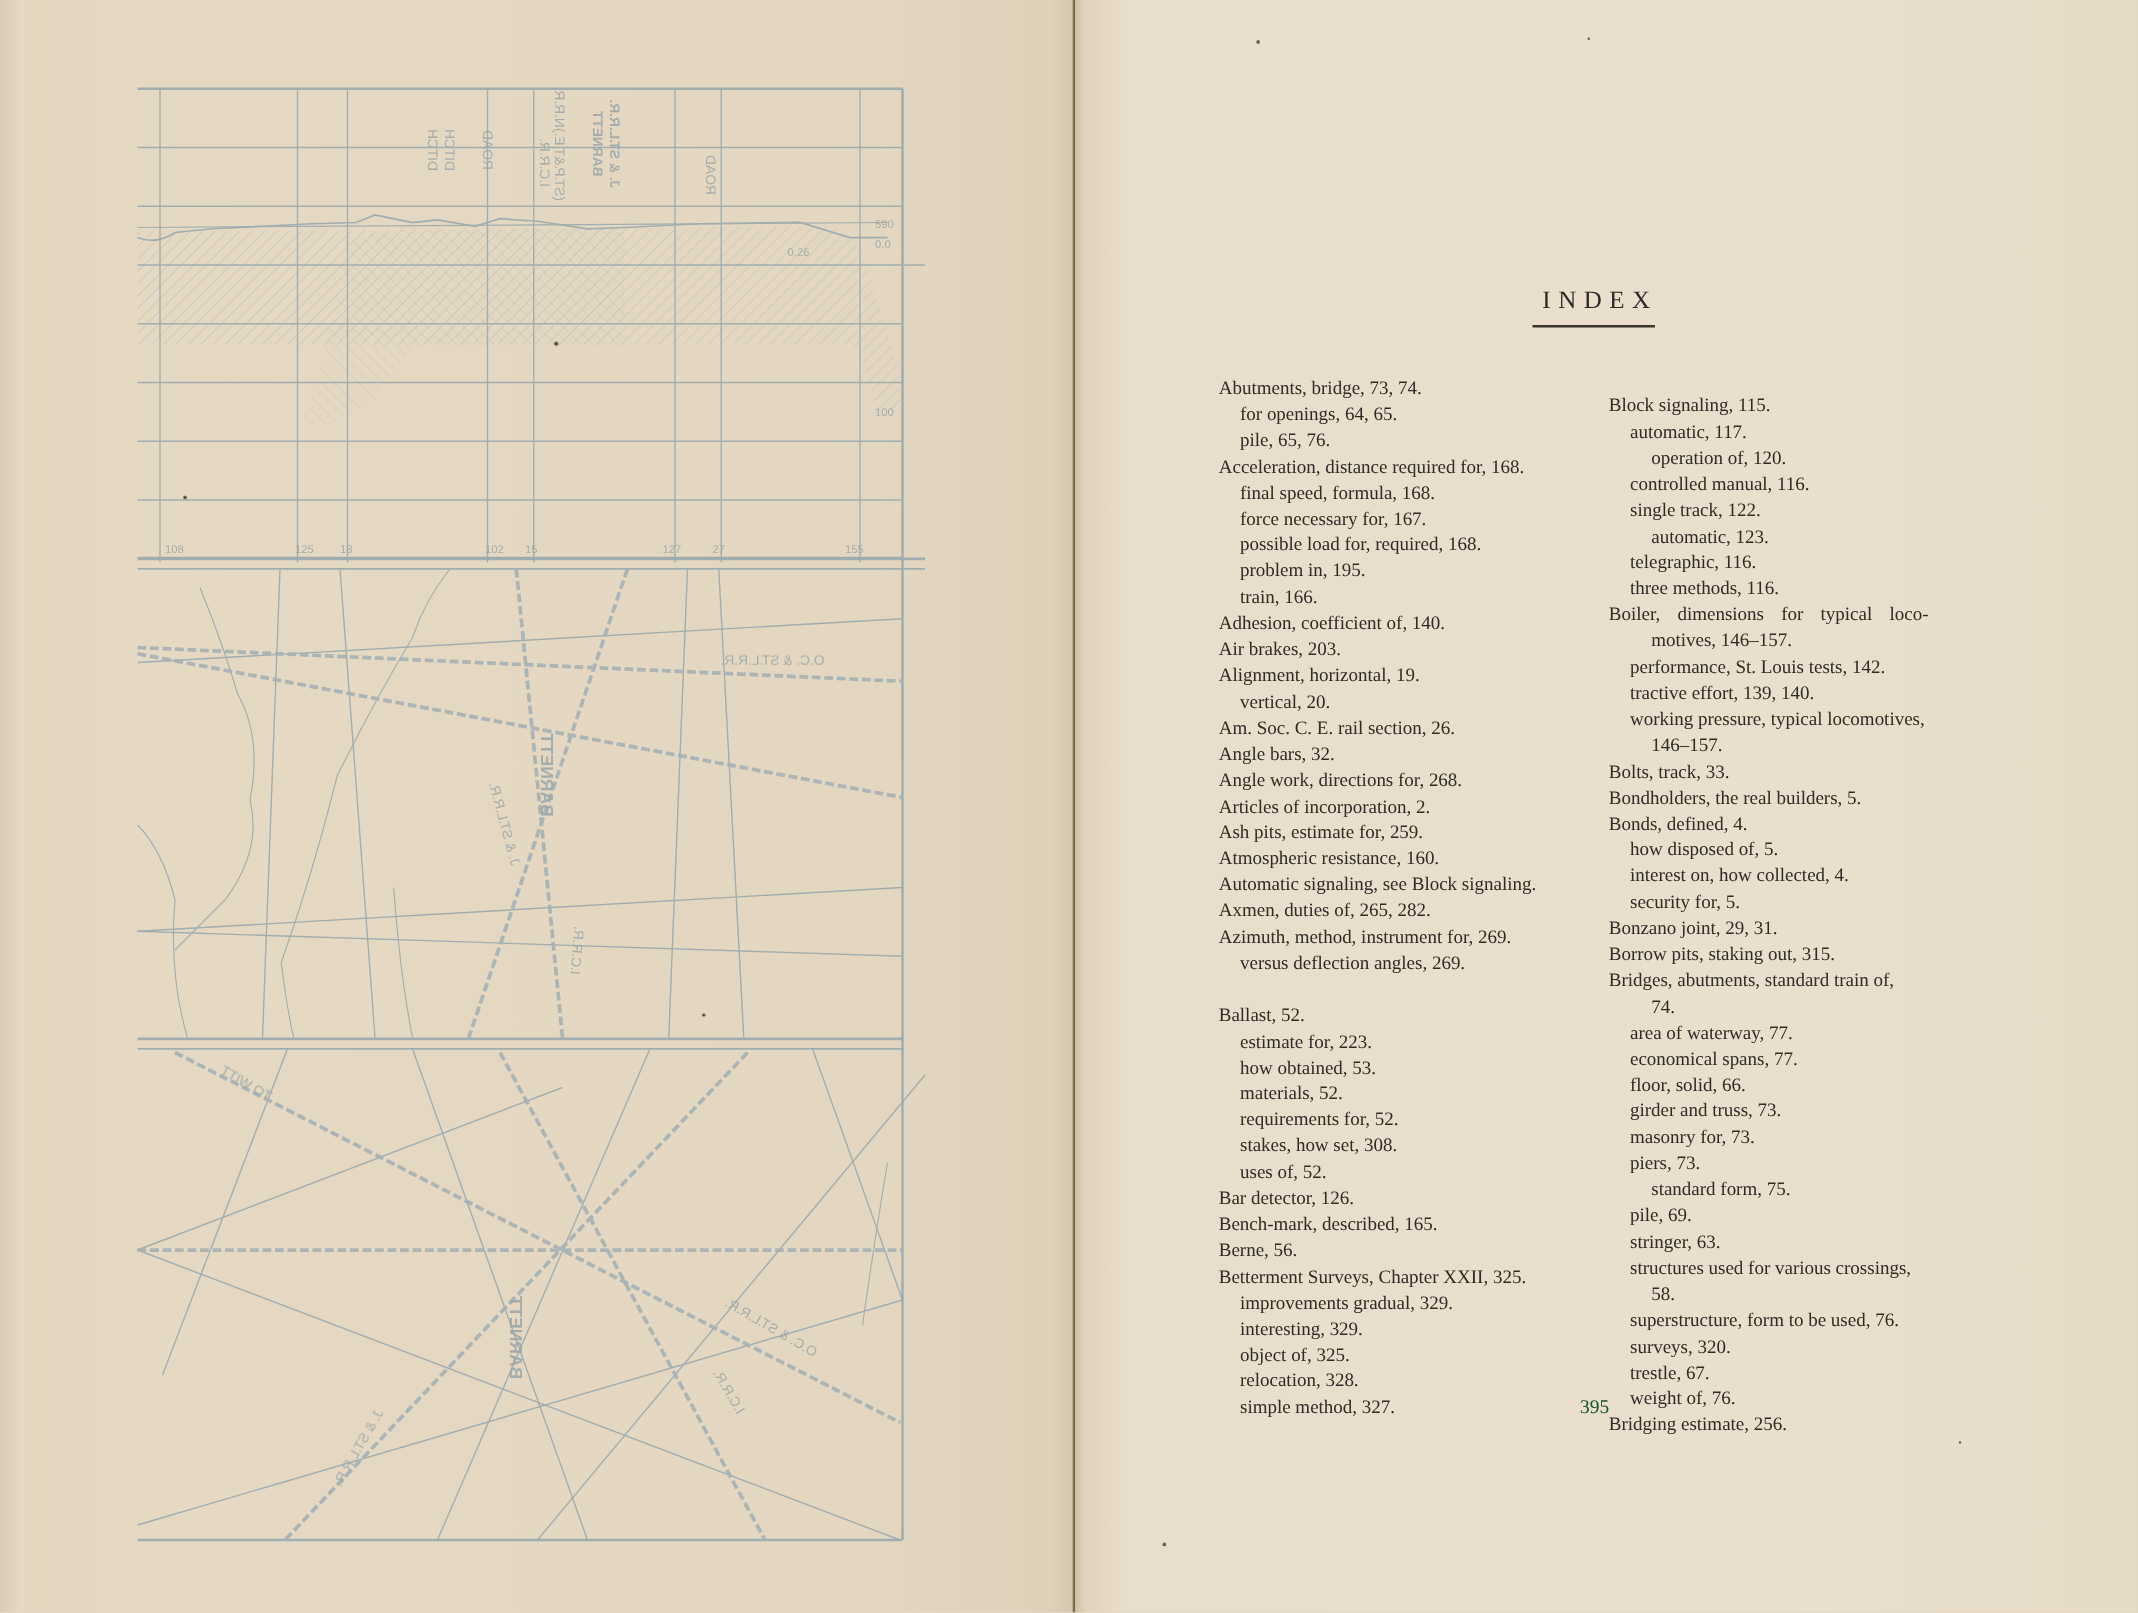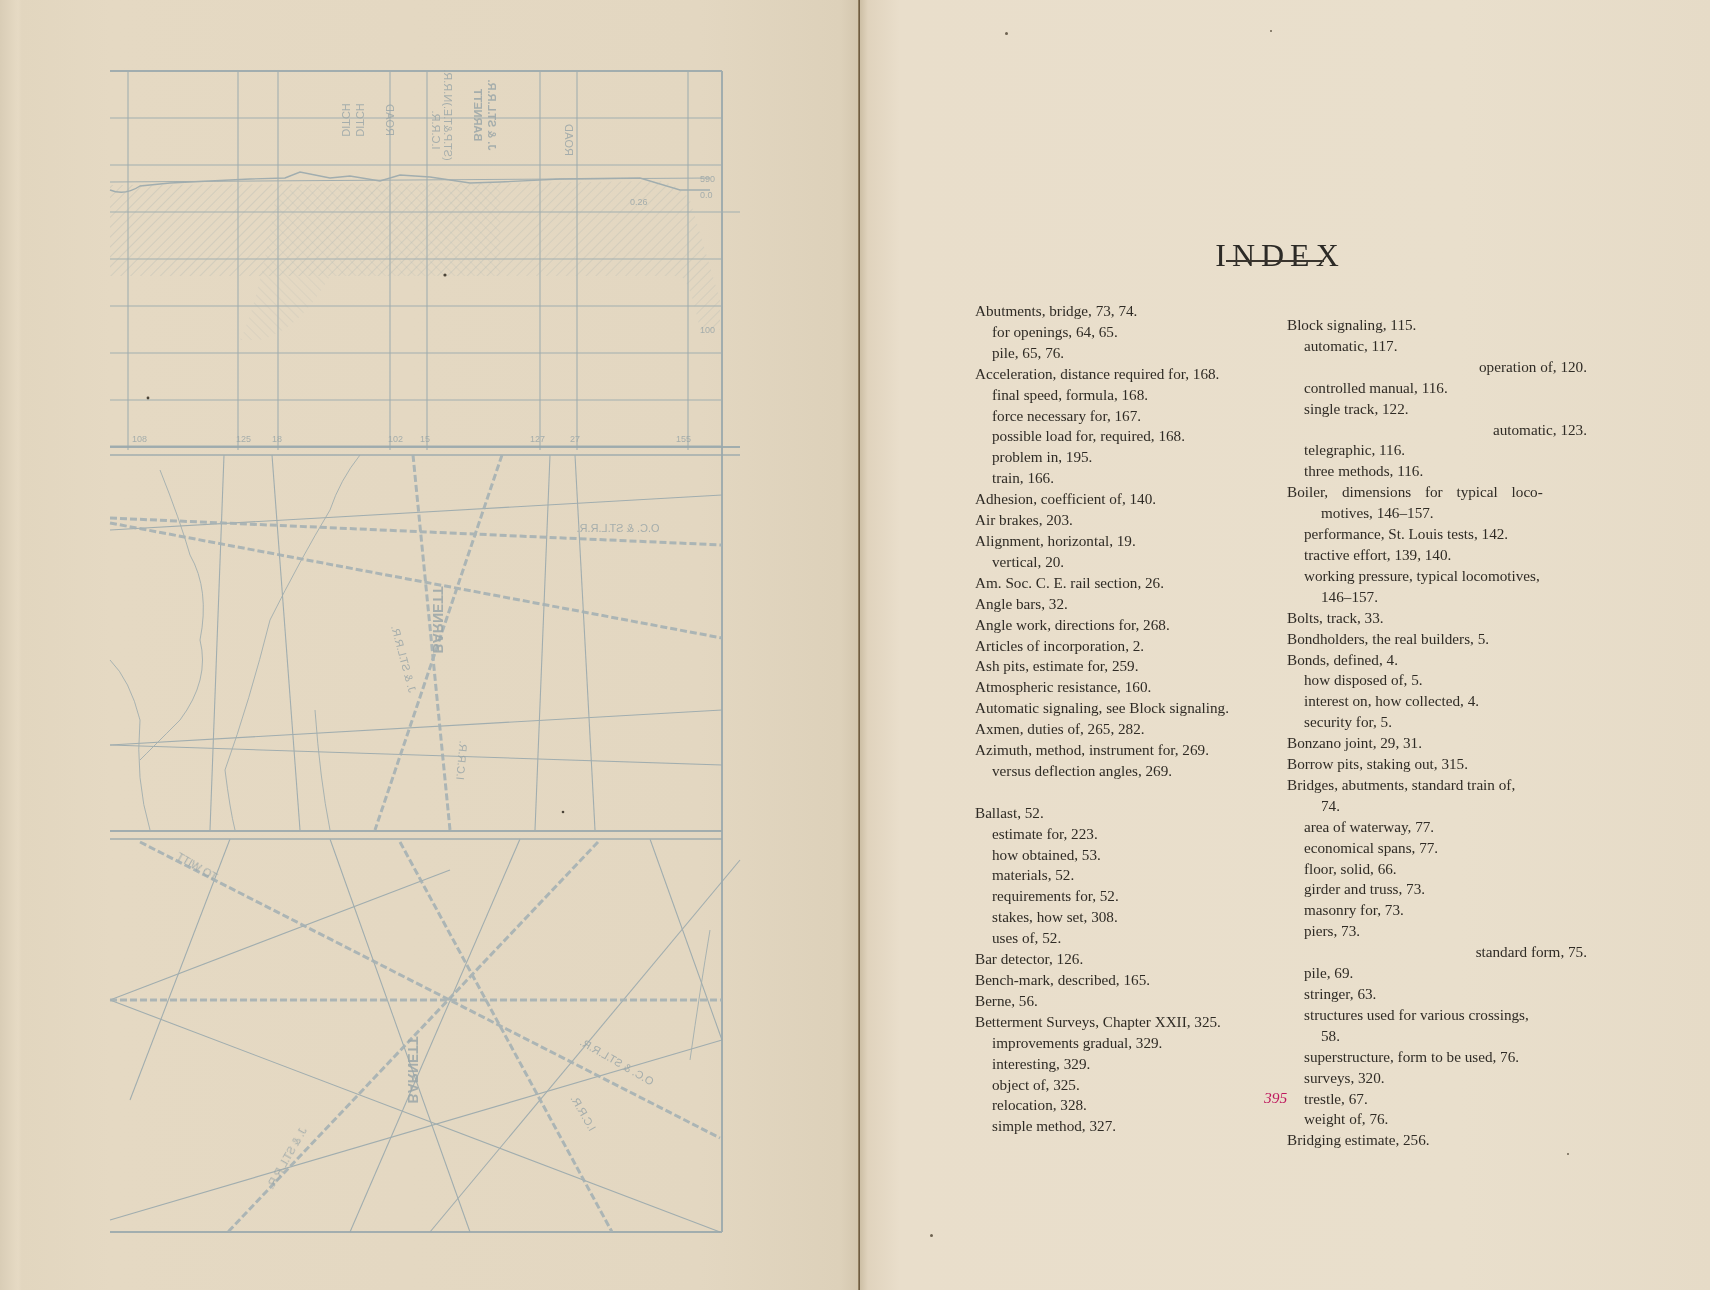--- a/index.html
+++ b/index.html
@@ -19,43 +19,43 @@
     background: linear-gradient(90deg, #cdbfa5 0px, #e0d3bd 8px, #e9decb 40px, #e9dfcc 600px, #e6dbc7 850px);
   }
   .gutter-line {
     position: absolute; left: 858px; top: 0; width: 3px; height: 1290px;
     background: linear-gradient(90deg, #a2906f, #6e5c42, #b3a283);
   }
   .map-svg { position: absolute; left: 0; top: 0; }
 
   .index-title {
     position: absolute; left: 1210px; top: 216px; width: 140px;
-    text-align: center; font-size: 32px; letter-spacing: 6px;
+    text-align: center; font-size: 20px; letter-spacing: 6px;
     color: #2c2a26; font-weight: normal;
   }
   .title-rule {
     position: absolute; left: 1226px; top: 260px; width: 98px; height: 2px;
     background: #3a352e;
   }
   .col {
     position: absolute; top: 280px; width: 300px;
     font-size: 15.2px; line-height: 20.9px; color: #2f2b25; margin-top: 21px;
   }
   .col-left { left: 975px; }
   .col-right { left: 1287px; top: 294px; width: 300px; }
   .entry { white-space: nowrap; }
   .entry.l0 { padding-left: 0; }
   .entry.l1 { padding-left: 17px; }
-  .entry.l2 { padding-left: 34px; text-align: right; }
+  .entry.l2 { padding-left: 34px; }
   .entry.cont { padding-left: 34px; }
   .entry.gap { height: 20.9px; }
   .entry.just { white-space: nowrap; word-spacing: 10px; }
   .page-number {
-    position: absolute; left: 1264px; top: 1089px;
-    font-size: 15.5px; color: #be185d; font-style: italic;
+    position: absolute; left: 1264px; top: 1117px;
+    font-size: 15.5px; color: #14532d;
   }
   .speck { position: absolute; width: 3px; height: 3px; border-radius: 50%; background: #6d6250; }
 </style>
 </head>
 <body>
 
 <div class="spread">
 
   <div class="page-left">
     <svg class="map-svg" width="860" height="1290" viewBox="0 0 860 1290" xmlns="http://www.w3.org/2000/svg">

